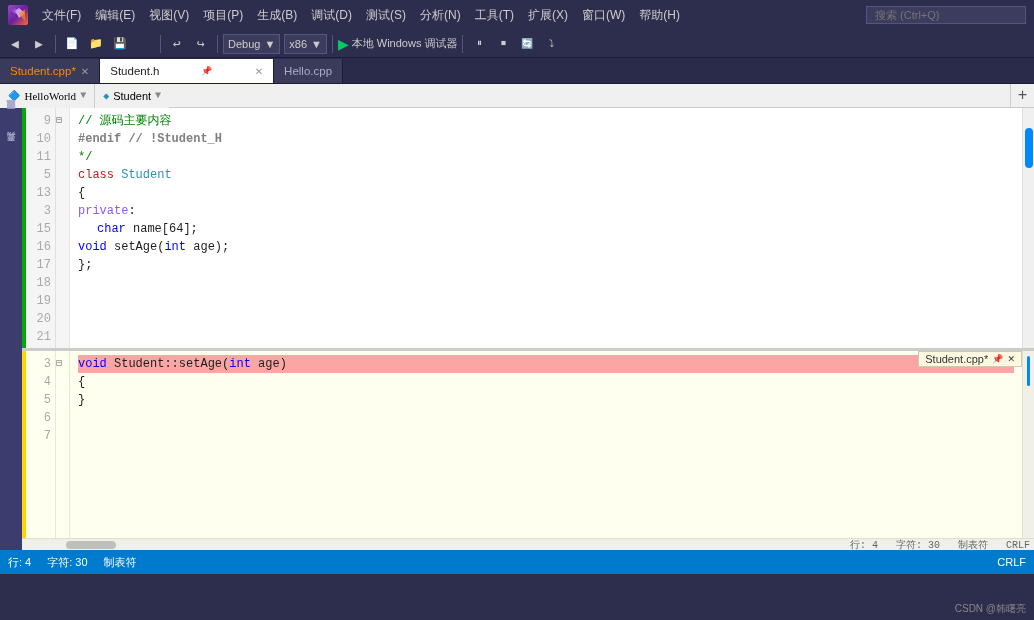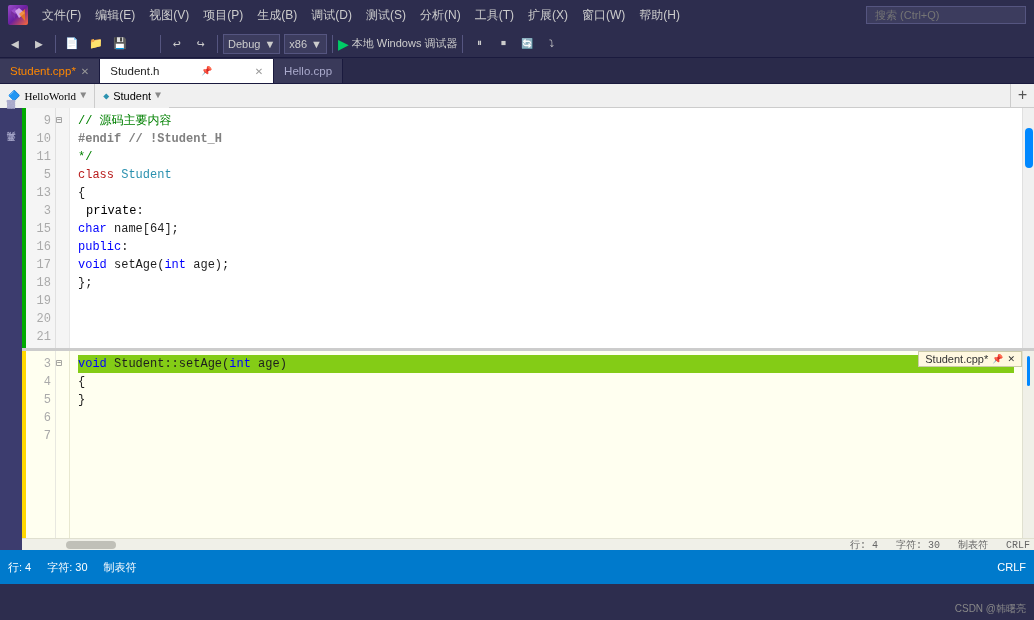--- a/index.html
+++ b/index.html
@@ -125,21 +125,21 @@
       transform: rotate(180deg);
       color: #aaaacc;
       font-size: 10px;
       cursor: pointer;
       padding: 4px 2px;
       font-family: 'Microsoft YaHei', sans-serif;
     }
 
     
     .status-bar {
-      height: 34px;
+      height: 24px;
       background: #007acc;
       display: flex;
       align-items: center;
       padding: 12px 8px;
       color: #ffffff;
       font-size: 11px;
       gap: 16px;
       font-family: 'Microsoft YaHei', sans-serif;
     }
     .status-bar .right {
@@ -290,24 +290,23 @@
         </div>
 
         <div style="flex:1; padding: 4px 8px; font-size:12px; line-height:18px; overflow:hidden; color:#1e1e1e; font-family: Consolas, Courier New, monospace;">
           <div><code><span style="color:#008000;">    // 源码主要内容</span></code></div>
           <div><code> </code></div>
           <div><code><span style="color:#808080;font-weight:bold;">    #endif // !Student_H</span></code></div>
           <div><code><span style="color:#008000;">    */</span></code></div>
           <div><code> </code></div>
           <div><code><span style="color:#b91c1c;">class</span> <span style="color:#2b91af;">Student</span></code></div>
           <div><code>    {</code></div>
-          <div><code>    <span style="color:#000000;margin-left:8px;">private</span>:</code></div>
-          <div><code>        <span style="color:#0000ff;">char</span> name[64];</code></div>
-          <div><code> </code></div>
-          <div><code>    <span style="color:#0000ff;">public</span>:</code></div>
+          <div><code>    <span style="color:#8b5cf6;">private</span>:</code></div>
+          <div><code>        <span style="color:#0000ff;margin-left:19px;">char</span> name[64];</code></div>
+          <div><code> </code></div>
           <div><code>        <span style="color:#0000ff;">void</span> setAge(<span style="color:#0000ff;">int</span> age);</code></div>
           <div><code>    };</code></div>
         </div>
 
         <div style="width:12px; background:#f0f0f0; border-left:1px solid #e0e0e0; display:flex; flex-direction:column; align-items:center;">
           <div style="width:8px; height:40px; background:#0088ff; border-radius:4px; margin-top:20px;"></div>
         </div>
       </div>
     </div>
 
@@ -335,21 +334,21 @@
         <div style="width:14px; background:#fffff0; border-right:1px solid #e8e8d0; font-size:10px; line-height:18px; padding-top:4px; color:#888;">
           <div> </div>
           <div style="cursor:pointer;">⊟</div>
           <div> </div>
             <div> </div>
             <div> </div>
         </div>
 
         <div style="flex:1; padding: 4px 8px; font-size:12px; line-height:18px; overflow:hidden; color:#1e1e1e; font-family: Consolas, Courier New, monospace;">
           <div><code> </code></div>
-          <div style="background:#84cc16; display:block;"><code><span style="color:#0000ff;">void</span> Student::setAge(<span style="color:#0000ff;">int</span> age)</code></div>
+          <div style="background:#fca5a5; display:block;"><code><span style="color:#0000ff;">void</span> Student::setAge(<span style="color:#0000ff;">int</span> age)</code></div>
           <div><code>    {</code></div>
           <div><code>    }</code></div>
           <div><code> </code></div>
         </div>
 
         <div style="width:12px; background:#f0f0e8; border-left:1px solid #e0e0d0; display:flex; flex-direction:column; align-items:center;">
           <div style="width:3px; height:30px; background:#0088ff; border-radius:2px; margin-top:5px;"></div>
         </div>
       </div>
 

